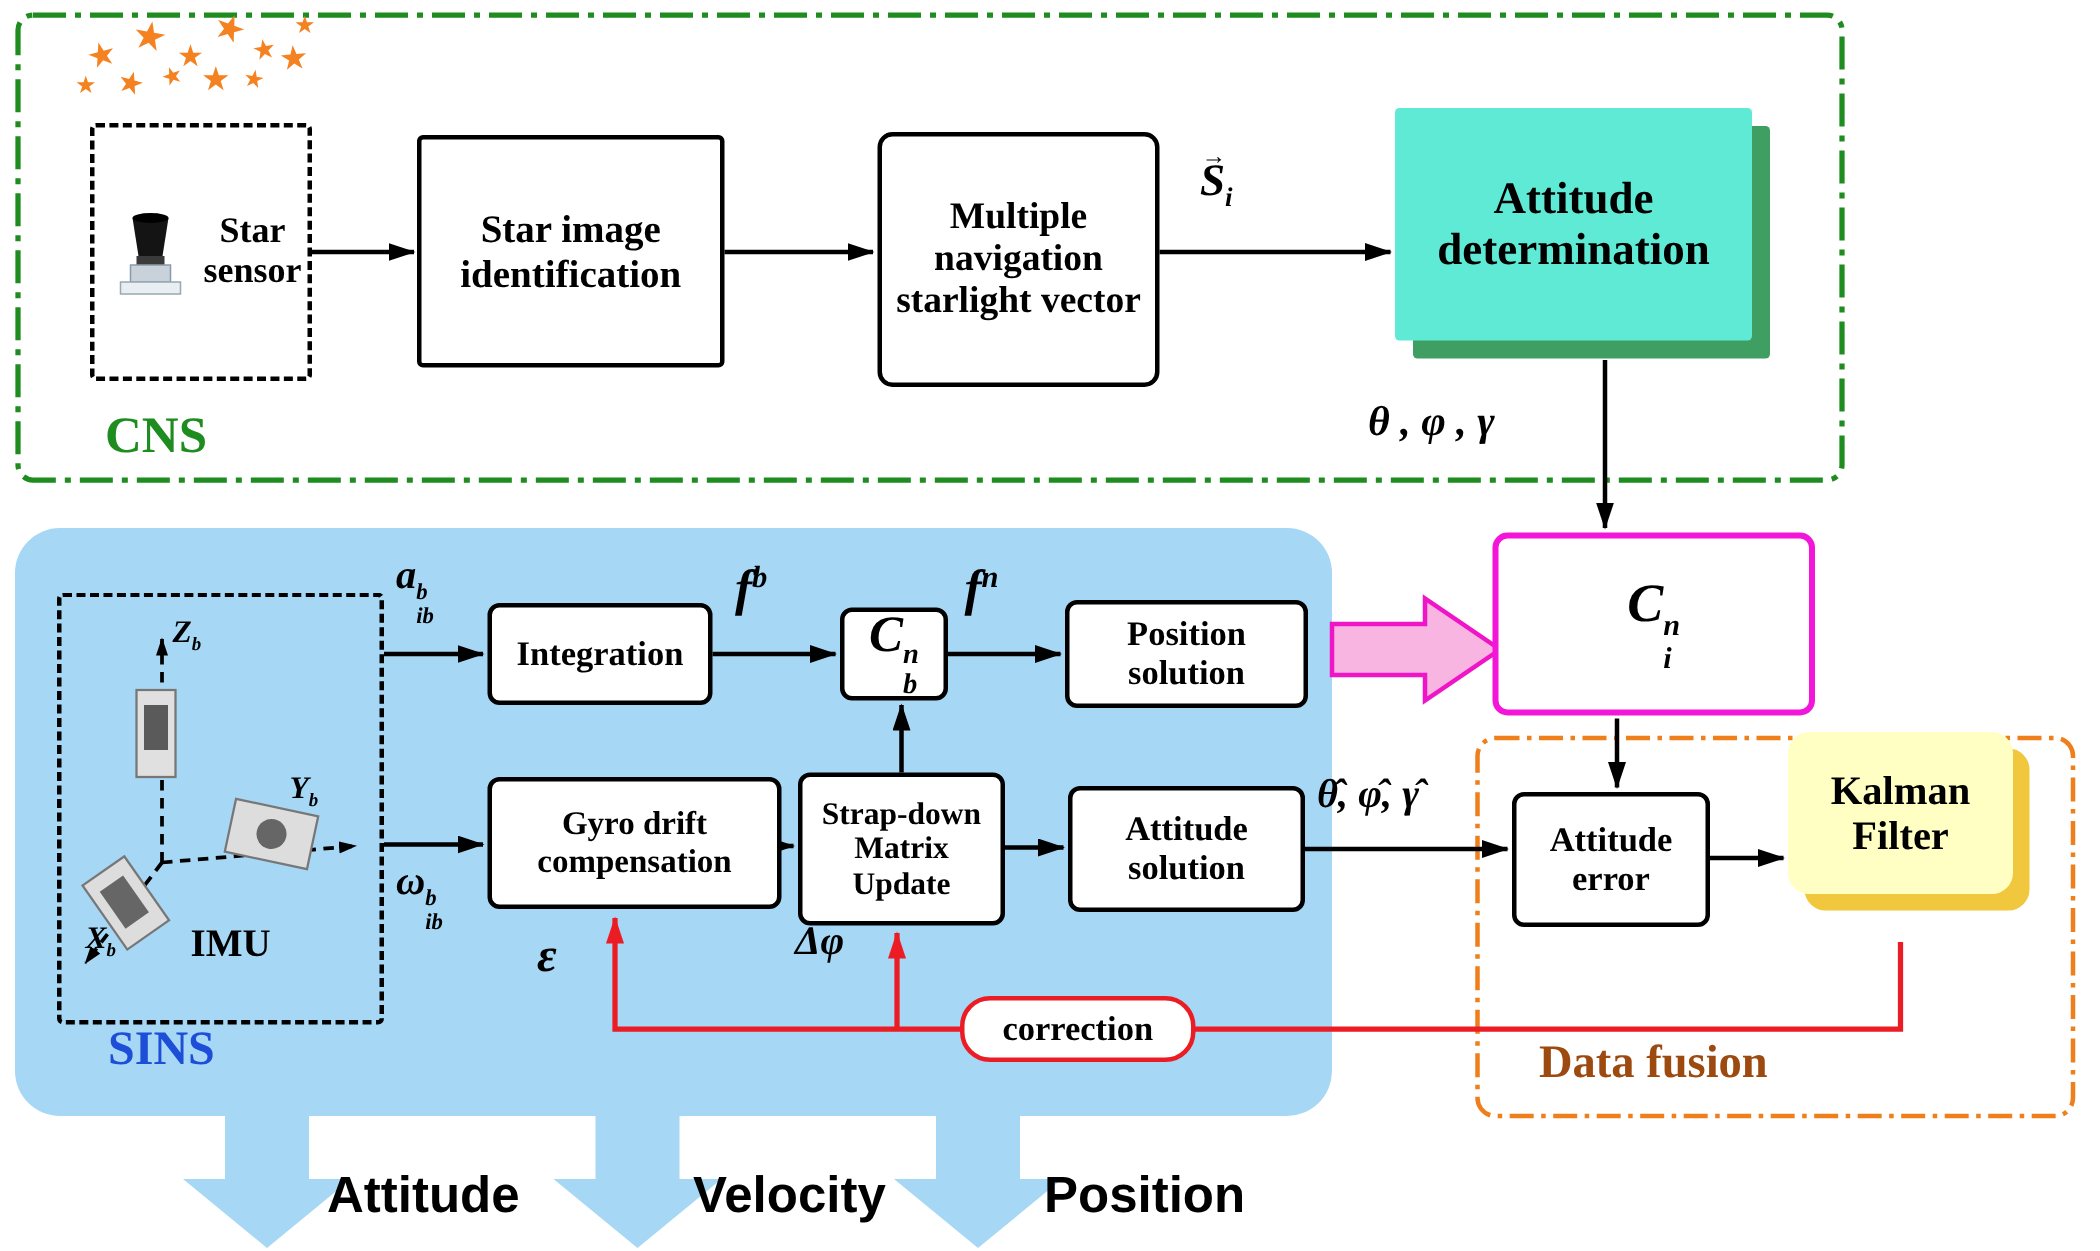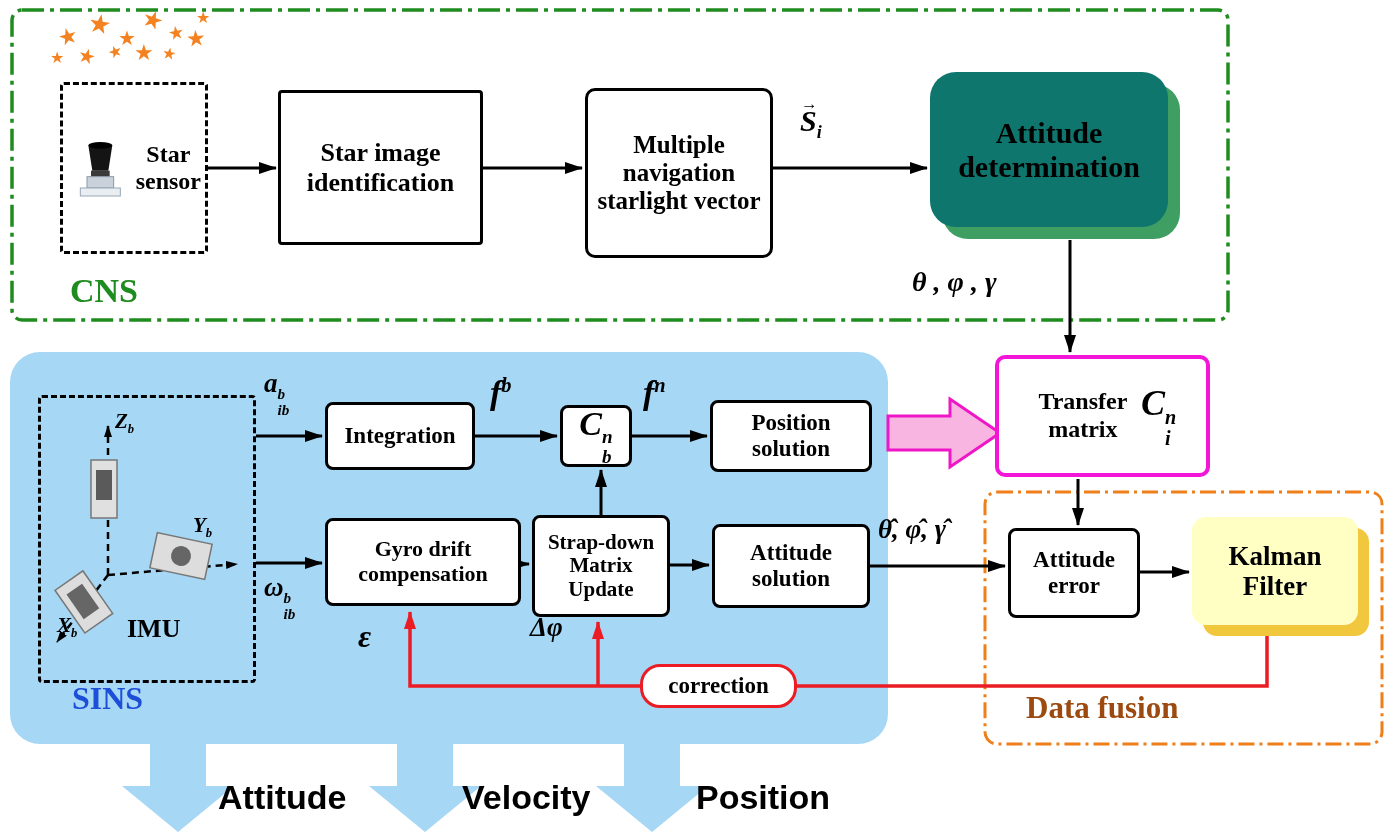--- a/index.html
+++ b/index.html
@@ -5,21 +5,21 @@
   *{margin:0;padding:0;box-sizing:border-box;}
   html,body{width:1400px;height:834px;background:#fff;overflow:hidden;}
   .canvas{position:relative;width:1400px;height:834px;background:#fff;font-family:"Liberation Serif",serif;color:#000;}
   .overlay{position:absolute;left:0;top:0;width:1400px;height:834px;z-index:5;pointer-events:none;}
   .sins-bg{position:absolute;left:10px;top:352px;width:878px;height:392px;background:#a6d7f5;border-radius:30px;z-index:1;}
   .box{position:absolute;z-index:10;background:#fff;border:3px solid #000;border-radius:8px;
        display:flex;align-items:center;justify-content:center;text-align:center;
        font-weight:bold;line-height:1.12;padding:4px;font-family:"Liberation Serif",serif;}
   .dashed{border-style:dashed;}
   .transparent{background:transparent;}
-  .green-card{background:#0f766e;border:none;box-shadow:12px 12px 0 #3f9e61;border-radius:26px;}
+  .green-card{background:#5eead4;border:none;box-shadow:12px 12px 0 #3f9e61;border-radius:3px;}
   .yellow-card{background:#ffffc4;border:none;box-shadow:11px 11px 0 #f1c73e;border-radius:14px;}
   .magenta{border:4px solid #f316d9;border-radius:10px;}
   .redbox{border:3px solid #ec1c24;border-radius:20px;}
   .lbl{position:absolute;z-index:15;font-weight:bold;white-space:nowrap;}
   .serif{font-family:Liberation Serif, serif;}
   .sans{font-family:"Liberation Sans",sans-serif;}
   .math{position:absolute;z-index:15;font-style:italic;font-weight:bold;font-family:"Liberation Serif",serif;white-space:nowrap;}
   .supsub{display:inline-flex;flex-direction:column;font-size:0.56em;line-height:1.05;vertical-align:-0.45em;font-style:italic;text-align:left;}
   .msup{vertical-align:super;font-size:0.6em;}
   .msub{vertical-align:sub;font-size:0.6em;}
@@ -171,32 +171,31 @@
 
   <div class="box" style="left:532px;top:515px;width:138px;height:102px;font-size:21px;">
     <span style="display:inline-block;width:110px;">Strap-down Matrix Update</span>
   </div>
 
   <div class="box" style="left:712px;top:524px;width:158px;height:84px;font-size:23px;">
     <span style="display:inline-block;width:100px;text-align:center;">Attitude solution</span>
   </div>
 
   <div class="box magenta" style="left:995px;top:355px;width:215px;height:122px;font-size:24px;gap:4px;">
-    <span class="t-label">Transfer matrix</span>
     <span class="cmath" style="font-size:36px;"><span>C</span><span class="supsub">
           <span>n</span>
           <span>i</span>
         </span></span>
   </div>
 
   <div class="box" style="left:1008px;top:528px;width:132px;height:90px;font-size:23px;">
     <span style="display:inline-block;width:90px;text-align:center;">Attitude error</span>
   </div>
 
-  <div class="box yellow-card" style="left:1192px;top:517px;width:166px;height:108px;font-size:27px;">
+  <div class="box yellow-card" style="left:1192px;top:488px;width:150px;height:108px;font-size:27px;">
     <span style="display:inline-block;width:110px;">Kalman Filter</span>
   </div>
 
   <div class="box redbox" style="left:640px;top:664px;width:157px;height:44px;font-size:23px;">
     <span>correction</span>
   </div>
 
   <span class="math" style="left:264px;top:368px;font-size:27px;"><span>a</span><span class="supsub">
         <span>b</span>
         <span>ib</span>

